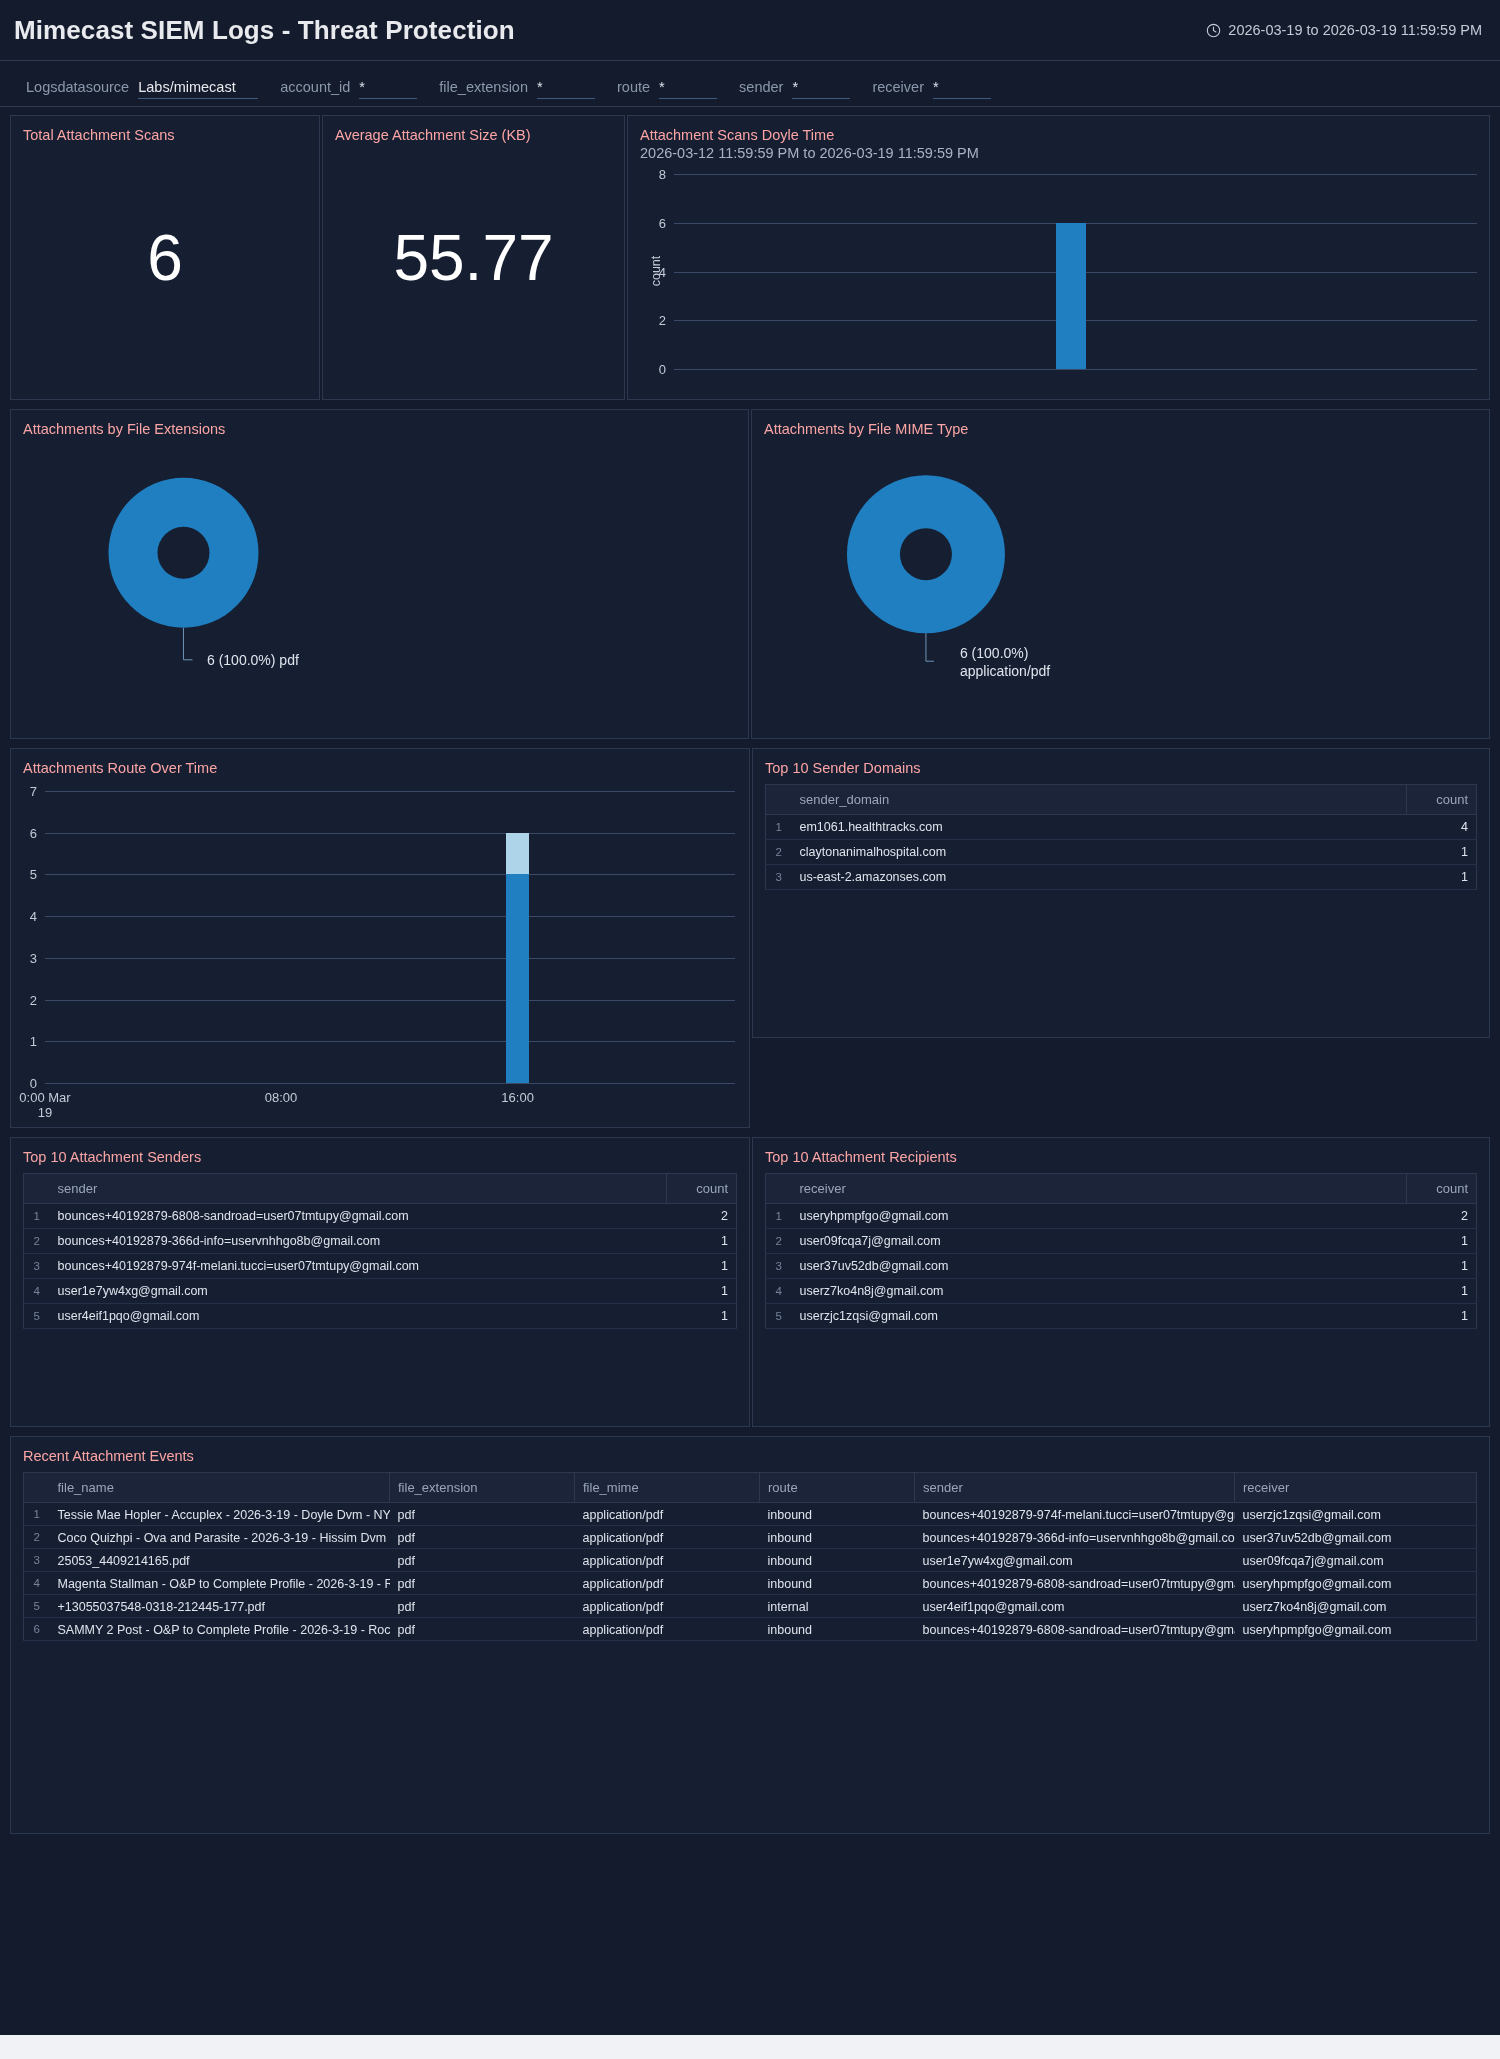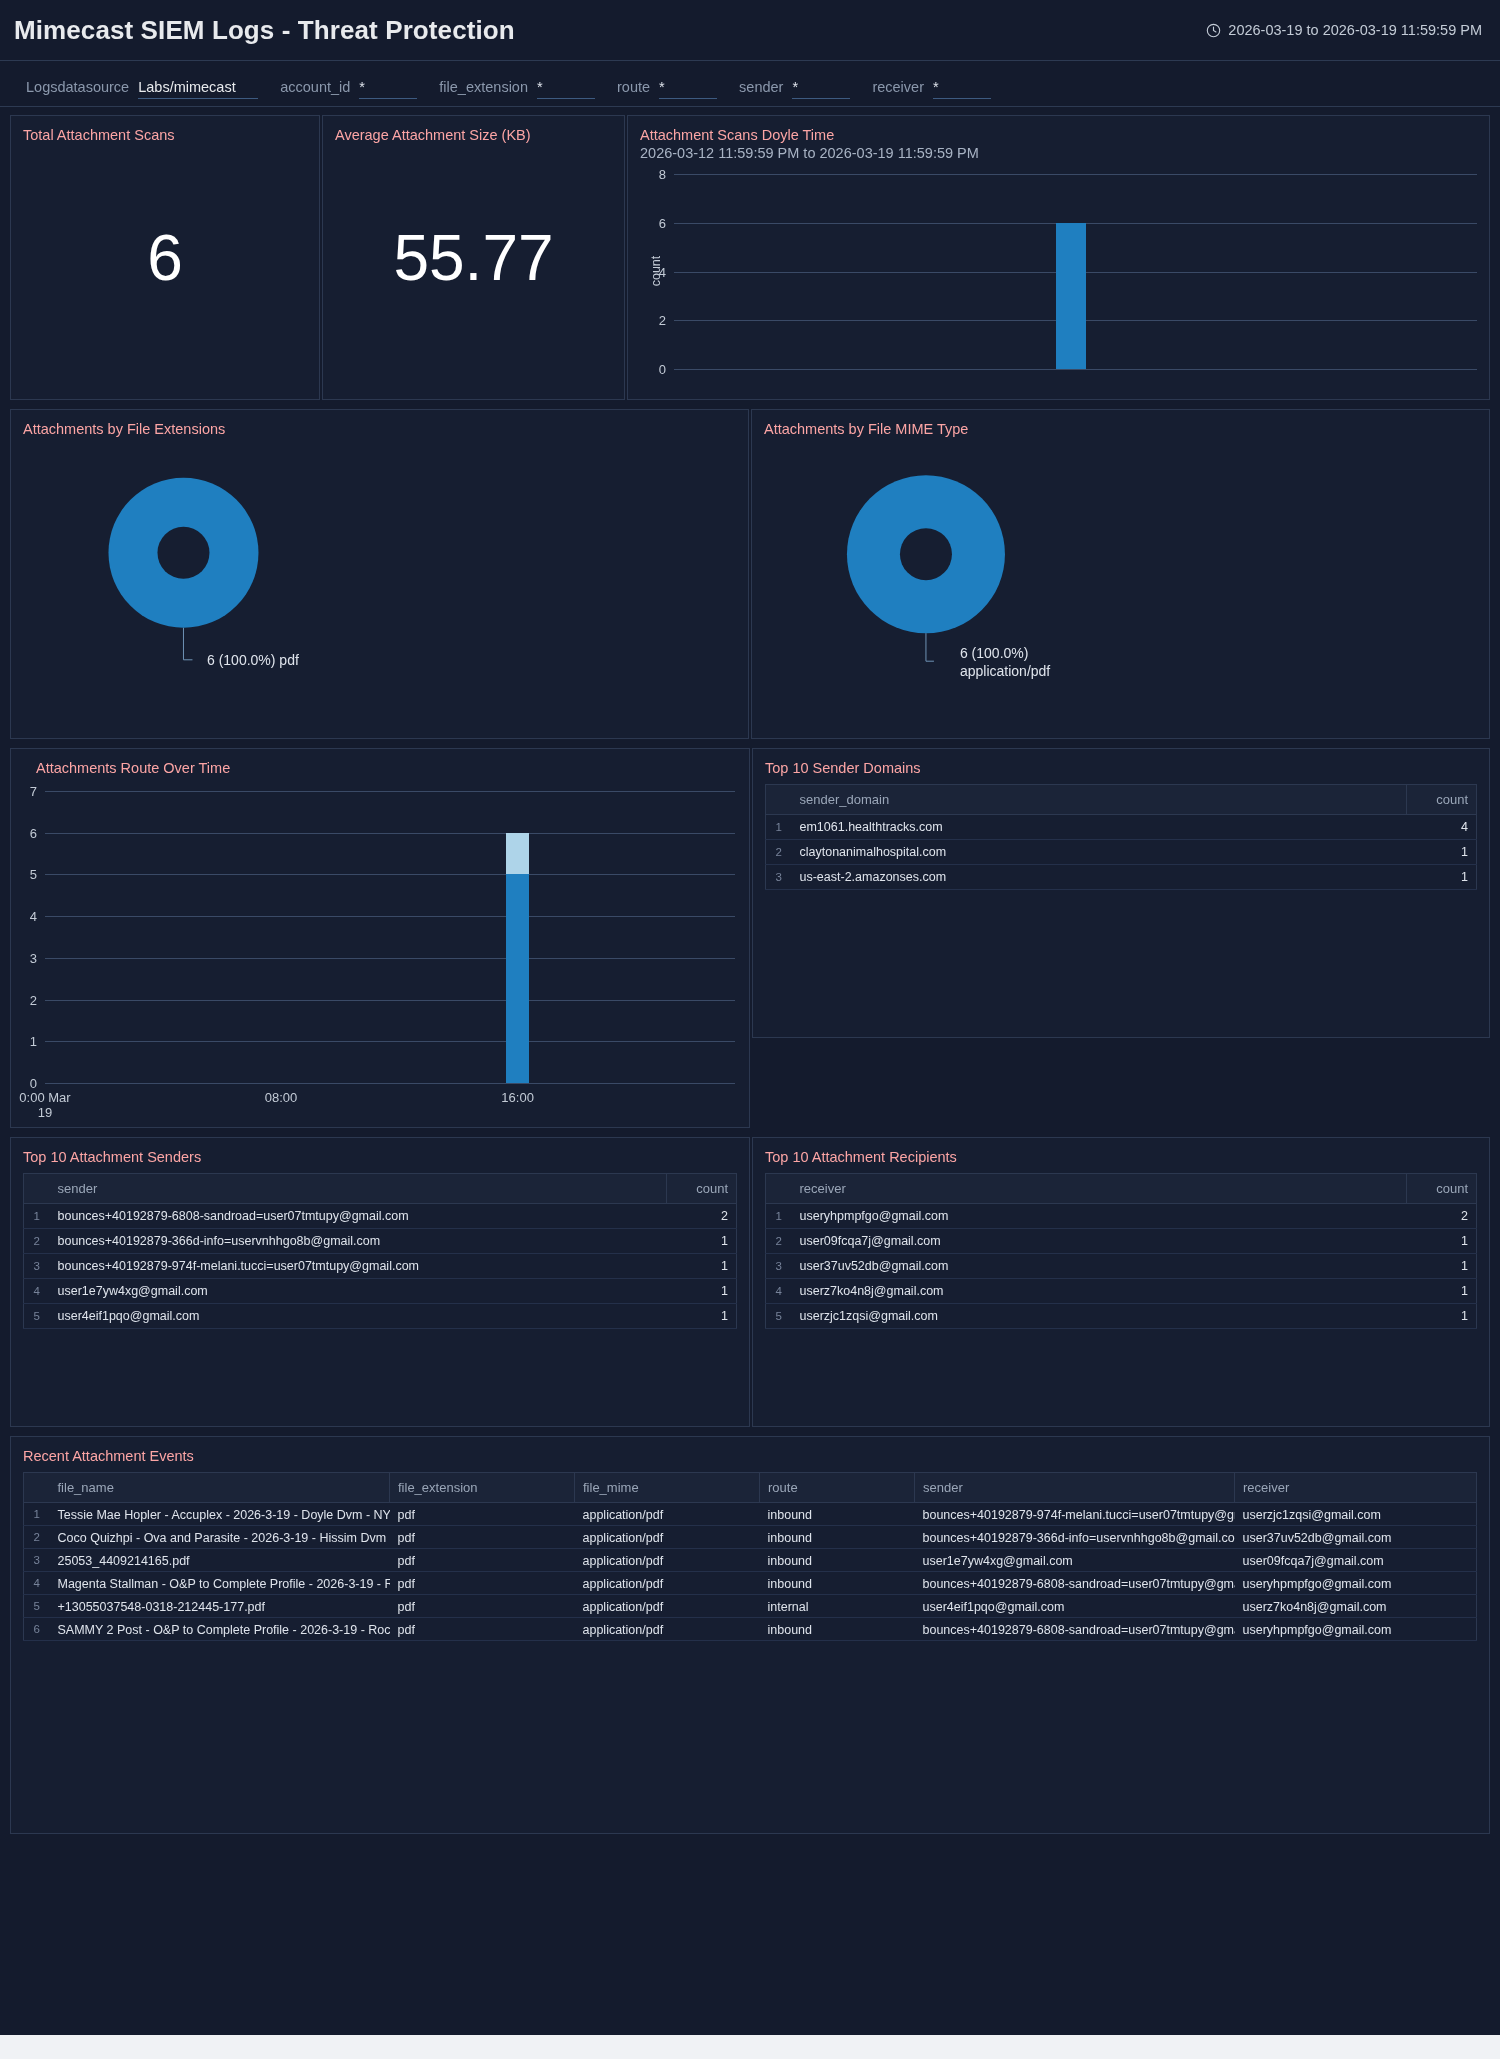--- a/index.html
+++ b/index.html
@@ -156,21 +156,21 @@
   .donut-wrap { position: relative; width: 100%; height: 280px; }
   .donut-label {
     position: absolute;
     font-size: 14px;
     color: #dfe4ec;
     white-space: pre-line;
     line-height: 1.25;
   }
 
   
-  .route-panel { flex: 0 0 740px; height: 380px; padding-left: 13px; }
+  .route-panel { flex: 0 0 740px; height: 380px; }
   .toplist-panel { flex: 1 1 auto; height: 290px; }
 
   
   .tbl {
     width: calc(100% - 24px);
     margin: 7px 12px 0 12px;
     border-collapse: collapse;
     border: 1px solid #2c3850;
     table-layout: fixed;
   }

